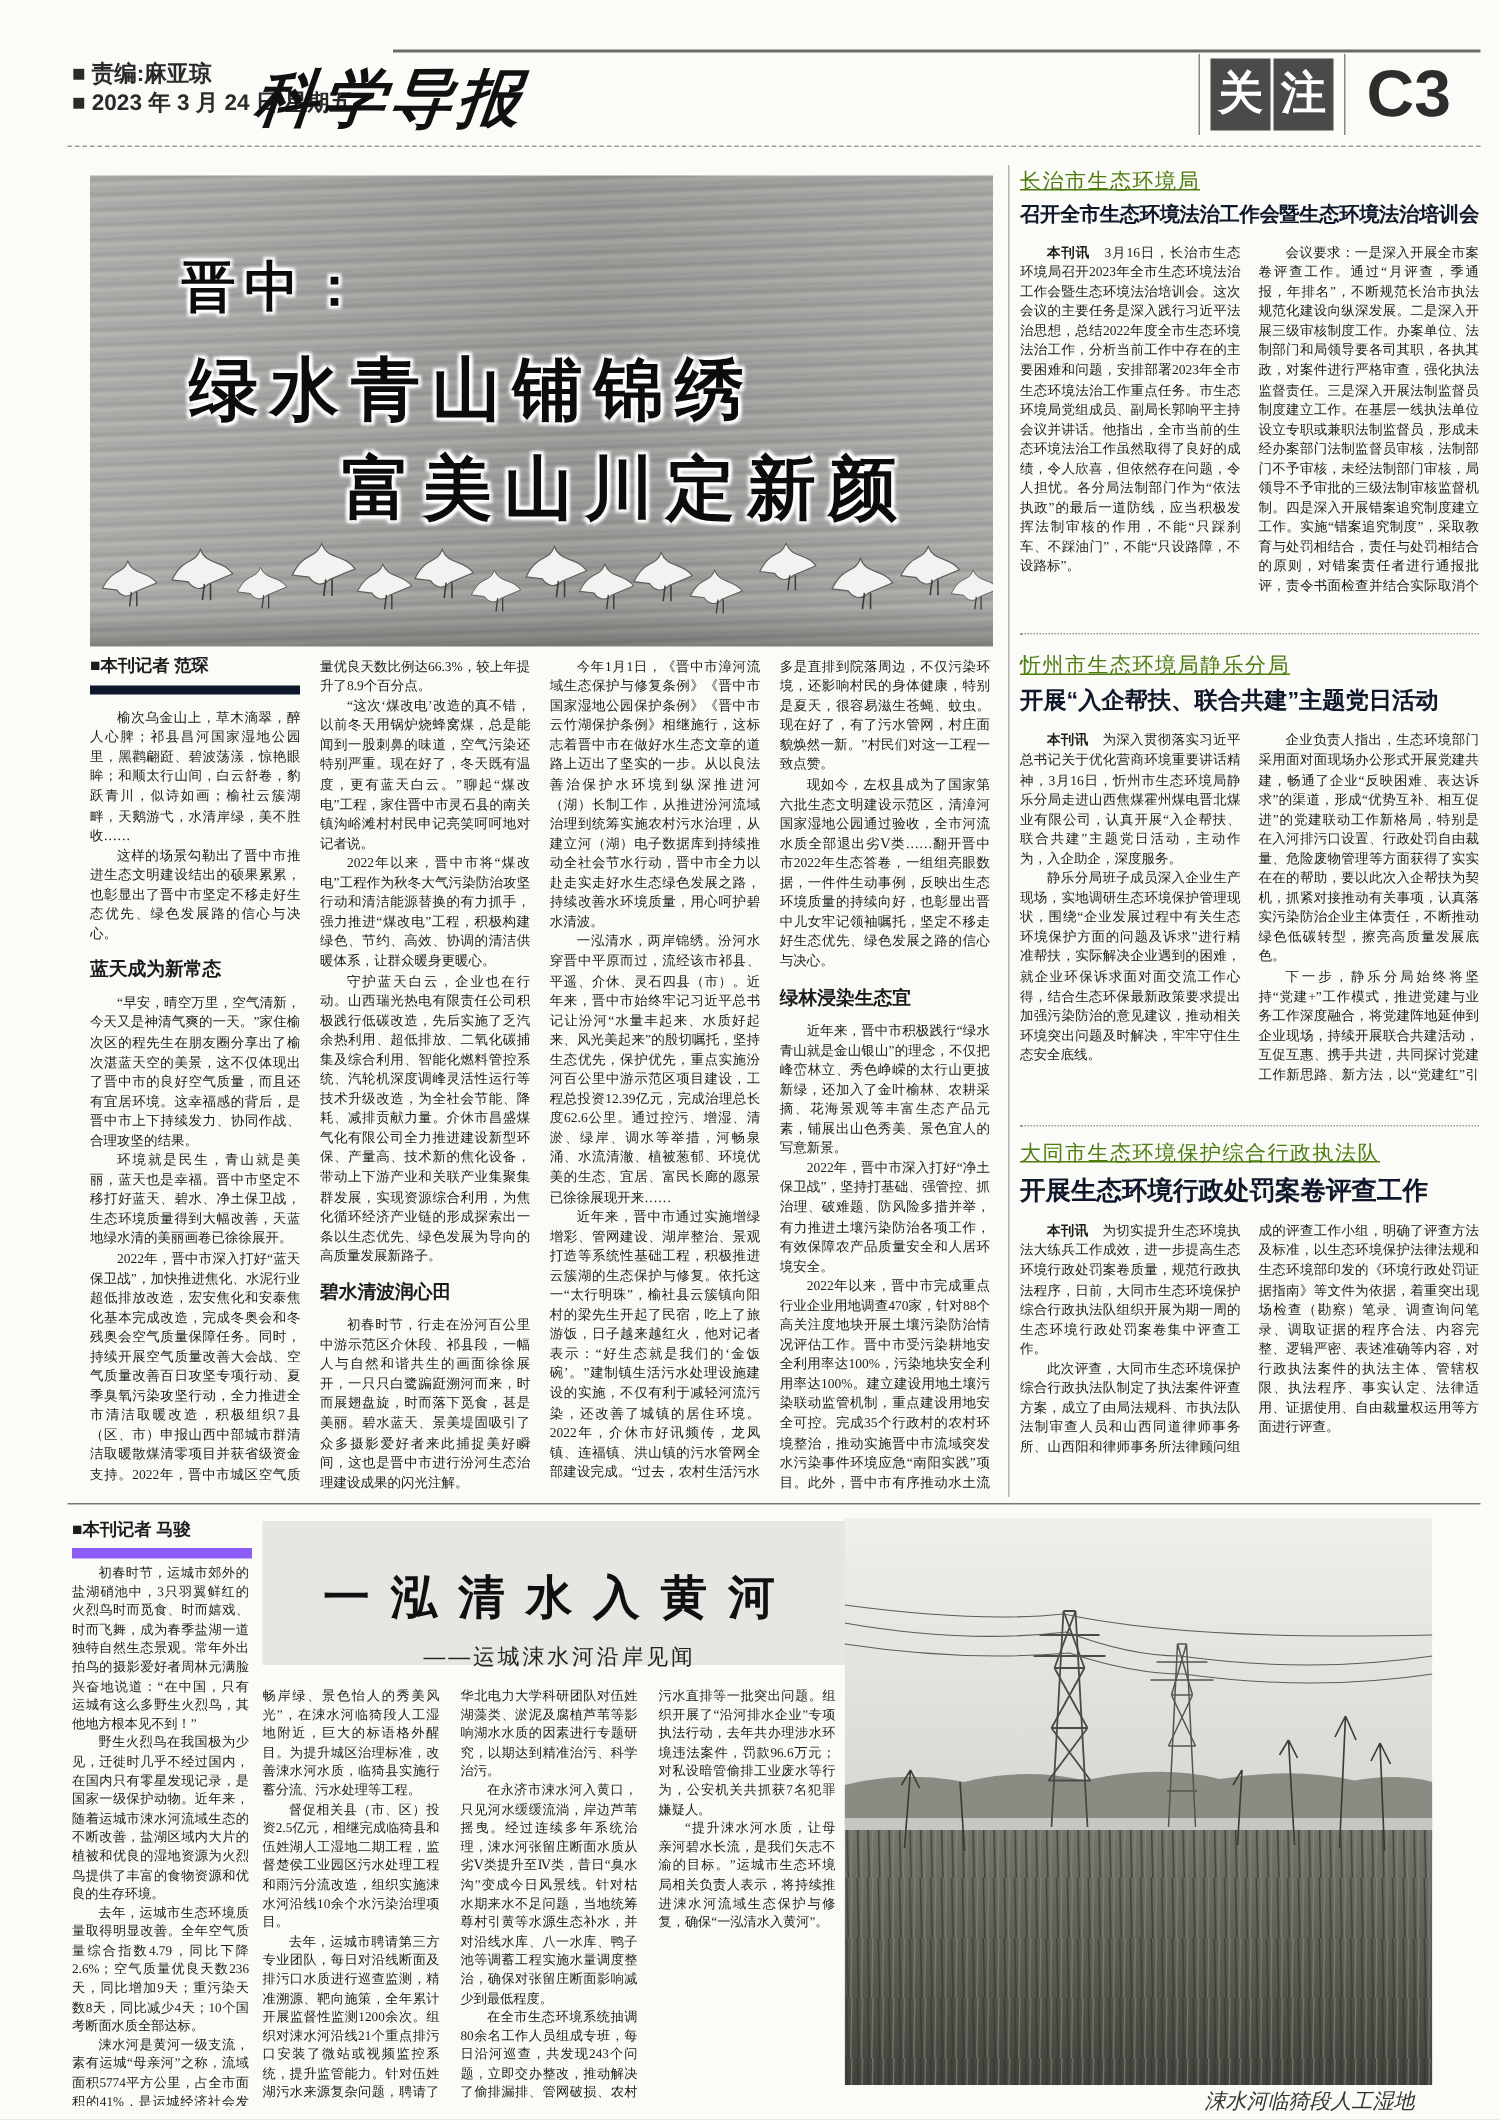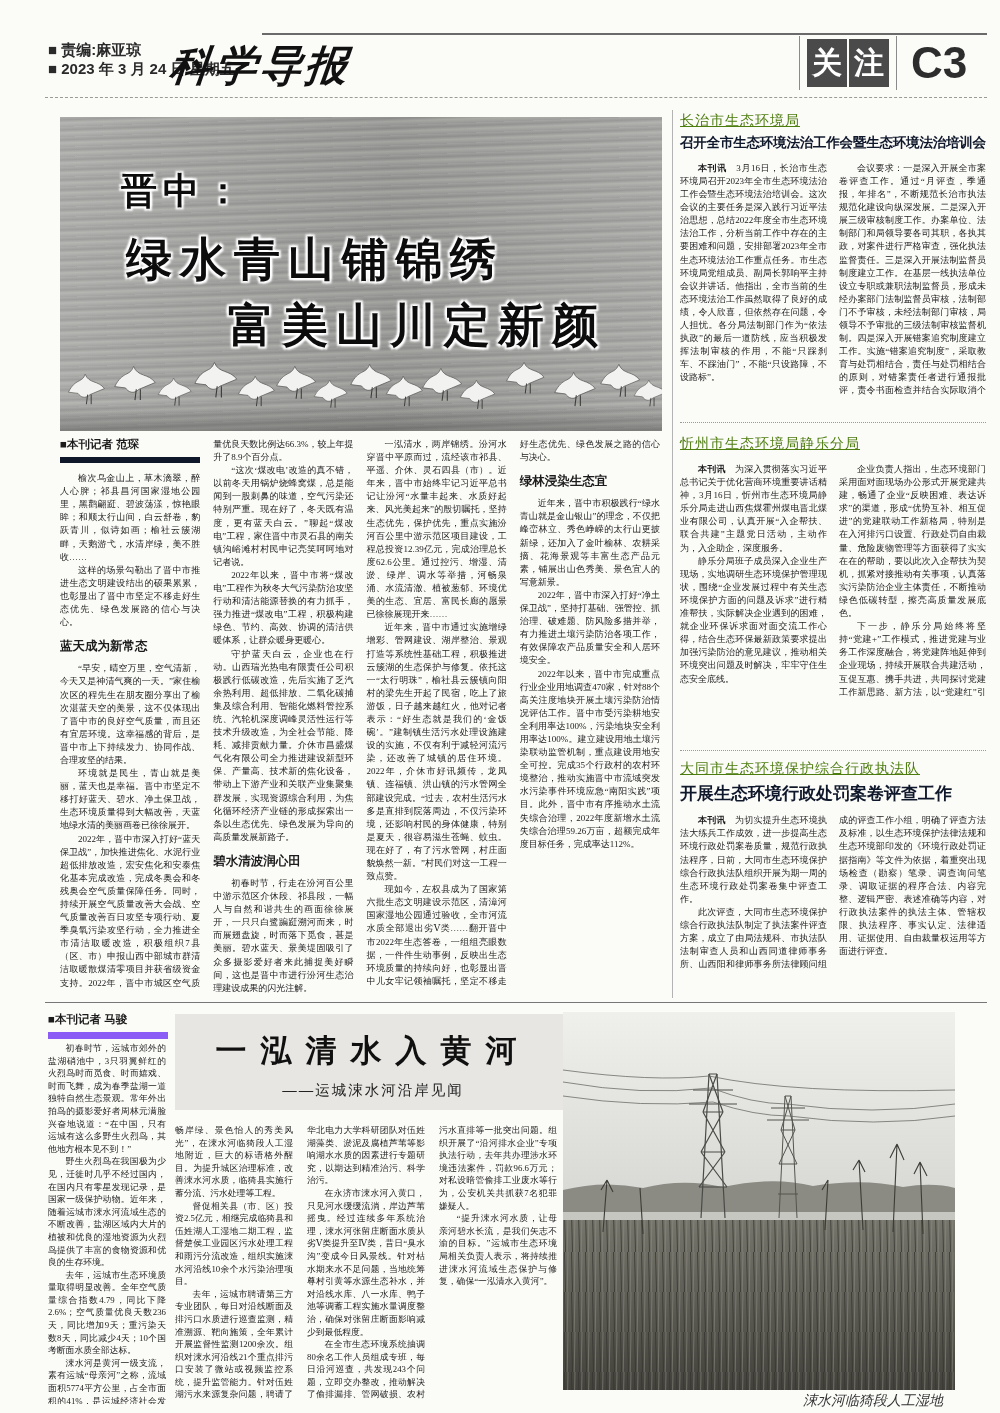--- a/index.html
+++ b/index.html
@@ -73,21 +73,21 @@
 
   
   .bot-rule{position:absolute;left:45px;top:1002px;width:942px;height:1px;background:#777;}
   .bot-byline{position:absolute;left:48px;top:1012px;width:120px;
               font-family:"Liberation Sans","DejaVu Sans",sans-serif;font-weight:bold;font-size:11.5px;
               border-bottom:7px solid #8b5cf6;padding-bottom:5px;}
   .bot-col1{position:absolute;left:48px;top:1042px;width:118px;height:362px;
             font-size:8.8px;line-height:12.6px;text-align:justify;overflow:hidden;}
   .bot-title-box{position:absolute;left:175px;top:1014px;width:396px;height:96px;background:#e7e6e2;
                  text-align:center;}
-  .bot-title{font-size:31px;font-weight:bold;letter-spacing:14px;margin-top:16px;
+  .bot-title{font-size:31px;font-weight:bold;letter-spacing:14px;margin-top:30px;
              font-family:"DejaVu Serif","Liberation Serif",serif;color:#101010;}
   .bot-sub{font-size:14.5px;letter-spacing:2px;margin-top:9px;color:#222;
            font-family:"Liberation Sans","DejaVu Sans",sans-serif;}
   .bot-flow{position:absolute;left:175px;top:1124px;width:382px;height:281px;
             column-count:3;column-gap:14px;column-fill:auto;
             font-size:8.8px;line-height:12.6px;text-align:justify;overflow:hidden;}
   .bot-photo{position:absolute;left:563px;top:1012px;width:392px;height:378px;overflow:hidden;}
   .bot-caption{position:absolute;left:563px;top:1392px;width:380px;text-align:right;
                font-size:14px;font-style:italic;color:#333;}
 </style>
@@ -149,20 +149,21 @@
         <p class="blk blk-p">这样的场景勾勒出了晋中市推进生态文明建设结出的硕果累累，也彰显出了晋中市坚定不移走好生态优先、绿色发展路的信心与决心。</p>
         <h4 class="blk blk-h">蓝天成为新常态</h4>
         <p class="blk blk-p">“早安，晴空万里，空气清新，今天又是神清气爽的一天。”家住榆次区的程先生在朋友圈分享出了榆次湛蓝天空的美景，这不仅体现出了晋中市的良好空气质量，而且还有宜居环境。这幸福感的背后，是晋中市上下持续发力、协同作战、合理攻坚的结果。</p>
         <p class="blk blk-p">环境就是民生，青山就是美丽，蓝天也是幸福。晋中市坚定不移打好蓝天、碧水、净土保卫战，生态环境质量得到大幅改善，天蓝地绿水清的美丽画卷已徐徐展开。</p>
         <p class="blk blk-p">2022年，晋中市深入打好“蓝天保卫战”，加快推进焦化、水泥行业超低排放改造，宏安焦化和安泰焦化基本完成改造，完成冬奥会和冬残奥会空气质量保障任务。同时，持续开展空气质量改善大会战、空气质量改善百日攻坚专项行动、夏季臭氧污染攻坚行动，全力推进全市清洁取暖改造，积极组织7县（区、市）申报山西中部城市群清洁取暖散煤清零项目并获省级资金支持。2022年，晋中市城区空气质量优良天数比例达66.3%，较上年提升了8.9个百分点。</p>
         <p class="blk blk-p">“这次‘煤改电’改造的真不错，以前冬天用锅炉烧蜂窝煤，总是能闻到一股刺鼻的味道，空气污染还特别严重。现在好了，冬天既有温度，更有蓝天白云。”聊起“煤改电”工程，家住晋中市灵石县的南关镇沟峪滩村村民申记亮笑呵呵地对记者说。</p>
         <p class="blk blk-p">2022年以来，晋中市将“煤改电”工程作为秋冬大气污染防治攻坚行动和清洁能源替换的有力抓手，强力推进“煤改电”工程，积极构建绿色、节约、高效、协调的清洁供暖体系，让群众暖身更暖心。</p>
         <p class="blk blk-p">守护蓝天白云，企业也在行动。山西瑞光热电有限责任公司积极践行低碳改造，先后实施了乏汽余热利用、超低排放、二氧化碳捕集及综合利用、智能化燃料管控系统、汽轮机深度调峰灵活性运行等技术升级改造，为全社会节能、降耗、减排贡献力量。介休市昌盛煤气化有限公司全力推进建设新型环保、产量高、技术新的焦化设备，带动上下游产业和关联产业集聚集群发展，实现资源综合利用，为焦化循环经济产业链的形成探索出一条以生态优先、绿色发展为导向的高质量发展新路子。</p>
         <h4 class="blk blk-h">碧水清波润心田</h4>
         <p class="blk blk-p">初春时节，行走在汾河百公里中游示范区介休段、祁县段，一幅人与自然和谐共生的画面徐徐展开，一只只白鹭蹁跹溯河而来，时而展翅盘旋，时而落下觅食，甚是美丽。碧水蓝天、景美堤固吸引了众多摄影爱好者来此捕捉美好瞬间，这也是晋中市进行汾河生态治理建设成果的闪光注解。</p>
+        <p class="blk blk-p">今年1月1日，《晋中市漳河流域生态保护与修复条例》《晋中市国家湿地公园保护条例》《晋中市云竹湖保护条例》相继施行，这标志着晋中市在做好水生态文章的道路上迈出了坚实的一步。从以良法善治保护水环境到纵深推进河（湖）长制工作，从推进汾河流域治理到统筹实施农村污水治理，从建立河（湖）电子数据库到持续推动全社会节水行动，晋中市全力以赴走实走好水生态绿色发展之路，持续改善水环境质量，用心呵护碧水清波。</p>
         <p class="blk blk-p">一泓清水，两岸锦绣。汾河水穿晋中平原而过，流经该市祁县、平遥、介休、灵石四县（市）。近年来，晋中市始终牢记习近平总书记让汾河“水量丰起来、水质好起来、风光美起来”的殷切嘱托，坚持生态优先，保护优先，重点实施汾河百公里中游示范区项目建设，工程总投资12.39亿元，完成治理总长度62.6公里。通过控污、增湿、清淤、绿岸、调水等举措，河畅泉涌、水流清澈、植被葱郁、环境优美的生态、宜居、富民长廊的愿景已徐徐展现开来……</p>
         <p class="blk blk-p">近年来，晋中市通过实施增绿增彩、管网建设、湖岸整治、景观打造等系统性基础工程，积极推进云簇湖的生态保护与修复。依托这一“太行明珠”，榆社县云簇镇向阳村的梁先生开起了民宿，吃上了旅游饭，日子越来越红火，他对记者表示：“好生态就是我们的‘金饭碗’。”建制镇生活污水处理设施建设的实施，不仅有利于减轻河流污染，还改善了城镇的居住环境。2022年，介休市好讯频传，龙凤镇、连福镇、洪山镇的污水管网全部建设完成。“过去，农村生活污水多是直排到院落周边，不仅污染环境，还影响村民的身体健康，特别是夏天，很容易滋生苍蝇、蚊虫。现在好了，有了污水管网，村庄面貌焕然一新。”村民们对这一工程一致点赞。</p>
         <p class="blk blk-p">现如今，左权县成为了国家第六批生态文明建设示范区，清漳河国家湿地公园通过验收，全市河流水质全部退出劣Ⅴ类……翻开晋中市2022年生态答卷，一组组亮眼数据，一件件生动事例，反映出生态环境质量的持续向好，也彰显出晋中儿女牢记领袖嘱托，坚定不移走好生态优先、绿色发展之路的信心与决心。</p>
         <h4 class="blk blk-h">绿林浸染生态宜</h4>
         <p class="blk blk-p">近年来，晋中市积极践行“绿水青山就是金山银山”的理念，不仅把峰峦林立、秀色峥嵘的太行山更披新绿，还加入了金叶榆林、农耕采摘、花海景观等丰富生态产品元素，铺展出山色秀美、景色宜人的写意新景。</p>
         <p class="blk blk-p">2022年，晋中市深入打好“净土保卫战”，坚持打基础、强管控、抓治理、破难题、防风险多措并举，有力推进土壤污染防治各项工作，有效保障农产品质量安全和人居环境安全。</p>
         <p class="blk blk-p">2022年以来，晋中市完成重点行业企业用地调查470家，针对88个高关注度地块开展土壤污染防治情况评估工作。晋中市受污染耕地安全利用率达100%，污染地块安全利用率达100%。建立建设用地土壤污染联动监管机制，重点建设用地安全可控。完成35个行政村的农村环境整治，推动实施晋中市流域突发水污染事件环境应急“南阳实践”项目。此外，晋中市有序推动水土流失综合治理，2022年度新增水土流失综合治理59.26万亩，超额完成年度目标任务，完成率达112%。</p>
       </div>
   </div>
 
@@ -171,20 +172,21 @@
     <div class="art-headline">召开全市生态环境法治工作会暨生态环境法治培训会</div>
     <div class="art-body">
         <p class="blk blk-pl"><b class="lead">本刊讯</b>　3月16日，长治市生态环境局召开2023年全市生态环境法治工作会暨生态环境法治培训会。这次会议的主要任务是深入践行习近平法治思想，总结2022年度全市生态环境法治工作，分析当前工作中存在的主要困难和问题，安排部署2023年全市生态环境法治工作重点任务。市生态环境局党组成员、副局长郭响平主持会议并讲话。他指出，全市当前的生态环境法治工作虽然取得了良好的成绩，令人欣喜，但依然存在问题，令人担忧。各分局法制部门作为“依法执政”的最后一道防线，应当积极发挥法制审核的作用，不能“只踩刹车、不踩油门”，不能“只设路障，不设路标”。</p>
         <p class="blk blk-p">会议要求：一是深入开展全市案卷评查工作。通过“月评查，季通报，年排名”，不断规范长治市执法规范化建设向纵深发展。二是深入开展三级审核制度工作。办案单位、法制部门和局领导要各司其职，各执其政，对案件进行严格审查，强化执法监督责任。三是深入开展法制监督员制度建立工作。在基层一线执法单位设立专职或兼职法制监督员，形成未经办案部门法制监督员审核，法制部门不予审核，未经法制部门审核，局领导不予审批的三级法制审核监督机制。四是深入开展错案追究制度建立工作。实施“错案追究制度”，采取教育与处罚相结合，责任与处罚相结合的原则，对错案责任者进行通报批评，责令书面检查并结合实际取消个人或单位评优评先资格。五是深入开展法制员例会制度建立工作。原则上定期通过视频或现场方式召开法制员例会，把法治工作会开到基层。</p>
       </div>
   </div>
   <div class="rail-sep sep1"></div>
 
   <div class="rail-art artB">
     <div class="art-kicker">忻州市生态环境局静乐分局</div>
+    <div class="art-headline">开展“入企帮扶、联合共建”主题党日活动</div>
     <div class="art-body">
         <p class="blk blk-pl"><b class="lead">本刊讯</b>　为深入贯彻落实习近平总书记关于优化营商环境重要讲话精神，3月16日，忻州市生态环境局静乐分局走进山西焦煤霍州煤电晋北煤业有限公司，认真开展“入企帮扶、联合共建”主题党日活动，主动作为，入企助企，深度服务。</p>
         <p class="blk blk-p">静乐分局班子成员深入企业生产现场，实地调研生态环境保护管理现状，围绕“企业发展过程中有关生态环境保护方面的问题及诉求”进行精准帮扶，实际解决企业遇到的困难，就企业环保诉求面对面交流工作心得，结合生态环保最新政策要求提出加强污染防治的意见建议，推动相关环境突出问题及时解决，牢牢守住生态安全底线。</p>
         <p class="blk blk-p">企业负责人指出，生态环境部门采用面对面现场办公形式开展党建共建，畅通了企业“反映困难、表达诉求”的渠道，形成“优势互补、相互促进”的党建联动工作新格局，特别是在入河排污口设置、行政处罚自由裁量、危险废物管理等方面获得了实实在在的帮助，要以此次入企帮扶为契机，抓紧对接推动有关事项，认真落实污染防治企业主体责任，不断推动绿色低碳转型，擦亮高质量发展底色。</p>
         <p class="blk blk-p">下一步，静乐分局始终将坚持“党建+”工作模式，推进党建与业务工作深度融合，将党建阵地延伸到企业现场，持续开展联合共建活动，互促互惠、携手共进，共同探讨党建工作新思路、新方法，以“党建红”引领“生态绿”，以优质高效的服务推动企业高质量发展。</p>
       </div>
   </div>
   <div class="rail-sep sep2"></div>
 
   <div class="rail-art artC">

